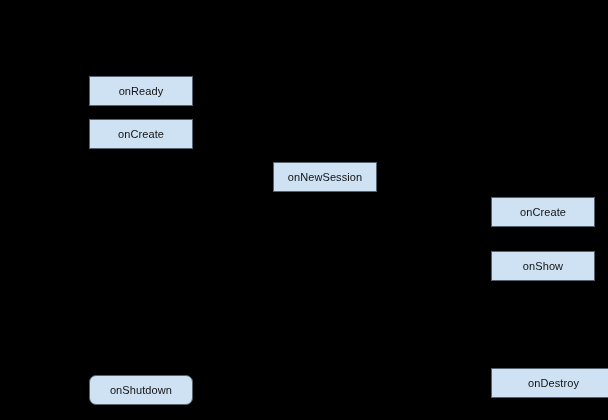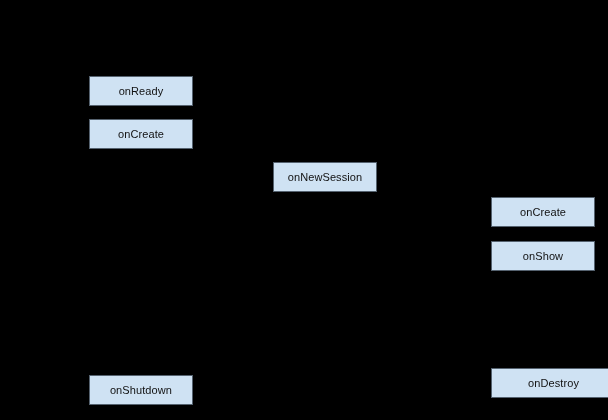--- a/index.html
+++ b/index.html
@@ -30,16 +30,16 @@
   }
 </style>
 </head>
 <body>
 
 <div id="stage" style="background: rgb(0, 0, 0);">
     <div class="node" style="left: 89px; top: 76px; width: 104px; height: 30px; background: rgb(207, 226, 243); border-color: rgb(85, 98, 111); color: rgb(17, 17, 17);">onReady</div>
     <div class="node" style="left: 89px; top: 119px; width: 104px; height: 30px; background: rgb(207, 226, 243); border-color: rgb(85, 98, 111); color: rgb(17, 17, 17);">onCreate</div>
     <div class="node" style="left: 263px; top: 162px; width: 104px; height: 30px; background: rgb(207, 226, 243); border-color: rgb(85, 98, 111); color: rgb(17, 17, 17); margin-left: 10px;">onNewSession</div>
     <div class="node" style="left: 491px; top: 197px; width: 104px; height: 30px; background: rgb(207, 226, 243); border-color: rgb(85, 98, 111); color: rgb(17, 17, 17);">onCreate</div>
-    <div class="node" style="left: 491px; top: 241px; width: 104px; height: 30px; background: rgb(207, 226, 243); border-color: rgb(85, 98, 111); color: rgb(17, 17, 17);">onShow</div>
-    <div class="node" style="left: 89px; top: 375px; width: 104px; height: 30px; background: rgb(207, 226, 243); border-color: rgb(85, 98, 111); color: rgb(17, 17, 17);">onShutdown</div>
+    <div class="node" style="left: 491px; top: 251px; width: 104px; height: 30px; background: rgb(207, 226, 243); border-color: rgb(85, 98, 111); color: rgb(17, 17, 17);">onShow</div>
+    <div class="node" style="left: 89px; top: 375px; width: 104px; height: 30px; background: rgb(207, 226, 243); border-color: rgb(85, 98, 111); color: rgb(17, 17, 17); border-radius: 7px;">onShutdown</div>
     <div class="node" style="left: 491px; top: 368px; width: 125px; height: 30px; background: rgb(207, 226, 243); border-color: rgb(85, 98, 111); color: rgb(17, 17, 17);">onDestroy</div>
   </div>
 
 </body></html>

